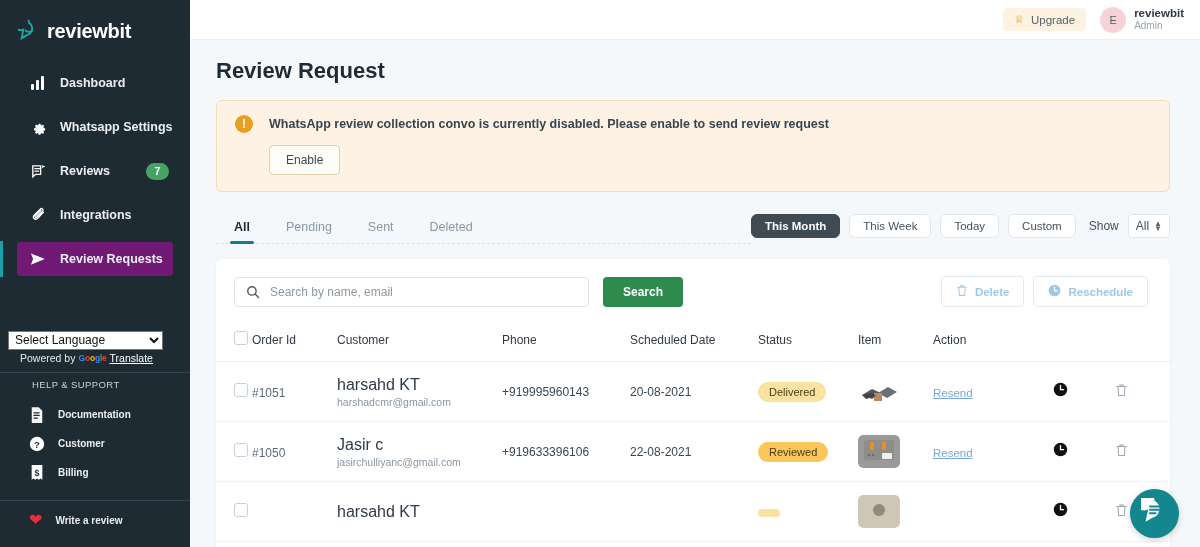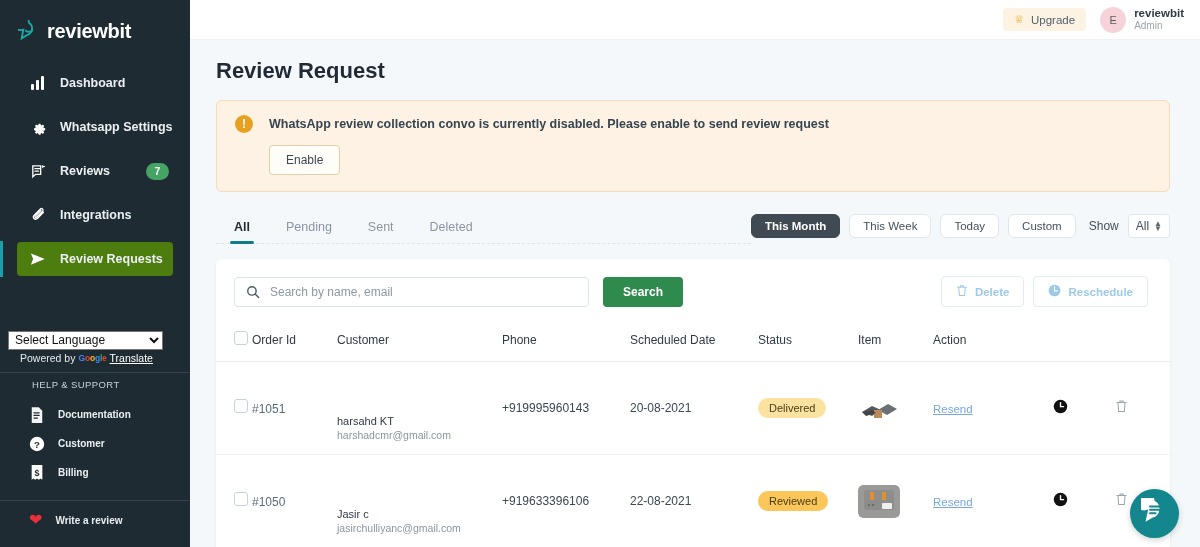--- a/index.html
+++ b/index.html
@@ -23,21 +23,21 @@
   .brand-name { font-size:20px; font-weight:bold; letter-spacing:-0.3px; color:#ffffff; }
 
   .nav { margin-top:20px; }
   .nav-item {
     display:flex; align-items:center; gap:13px;
     height:34px; margin:0 17px 10px 17px; padding-left:12px;
     border-radius:4px; position:relative; cursor:pointer;
   }
   .nav-item .nav-ico { width:18px; height:18px; flex:0 0 18px; display:flex; align-items:center; justify-content:center; }
   .nav-label { font-size:12.5px; font-weight:bold; color:#eceff1; white-space:nowrap; }
-  .nav-item.active { background:#4d7c0f;text-align:center; }
+  .nav-item.active { background:#701a75;text-align:center; }
   .nav-item.active:before {
     content:""; position:absolute; left:-17px; top:-1px;
     width:3px; height:36px; background:#19a0a8;
   }
   .nav-badge {
     margin-left:auto; margin-right:4px;
     background:#45a464; color:#fff; font-size:10.5px; font-weight:bold;
     min-width:23px; height:17px; border-radius:9px;
     display:flex; align-items:center; justify-content:center;
   }
@@ -176,21 +176,21 @@
   .c-cust { width:165px; }
   .c-phone { width:128px; }
   .c-date { width:128px; }
   .c-status { width:100px; }
   .c-item { width:75px; }
   .c-action { width:auto; }
   .c-clock { width:62px; }
   .c-trash { width:55px; }
 
   .order-id { font-size:12px; color:#5a6b7d; }
-  .cust-name { font-size:11px; color:#2f3a46;margin-top:40px; }
+  .cust-name { font-size:16px; color:#2f3a46; }
   .cust-mail { font-size:10.5px; color:#8a96a1; margin-top:2px; }
   .cell { font-size:12px; color:#3b4753; }
   .badge {
     display:inline-block; border-radius:11px; font-size:11px; color:#4a3c14;
     padding:4px 11px; font-family:"Liberation Sans", sans-serif;
   }
   .badge.delivered { background:#fae3a0; }
   .badge.reviewed  { background:#fbc65a; }
   .thumb { width:42px; height:33px; border-radius:5px; display:block; }
   .resend { font-size:11.5px; color:#76a7dd; text-decoration:underline; cursor:pointer; }

